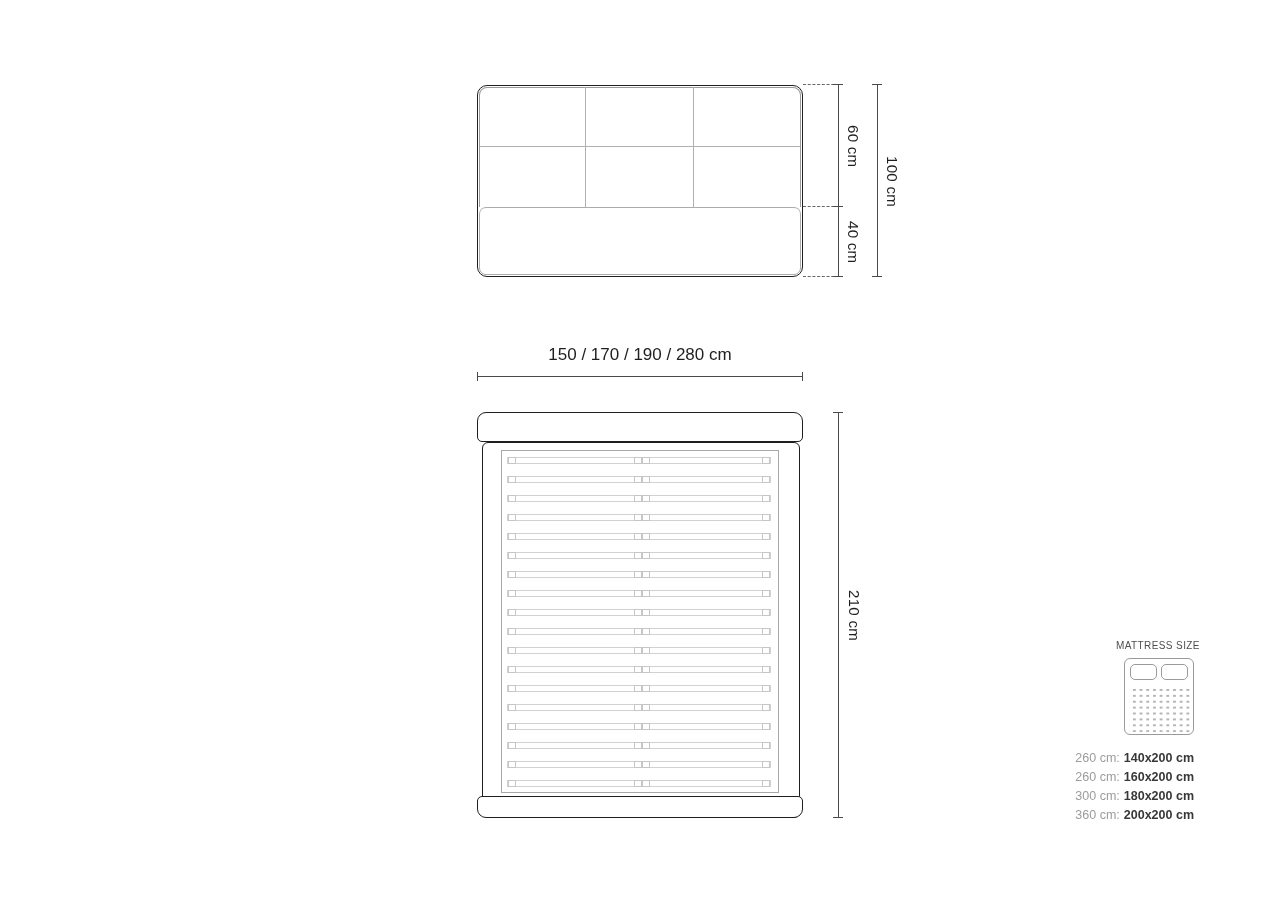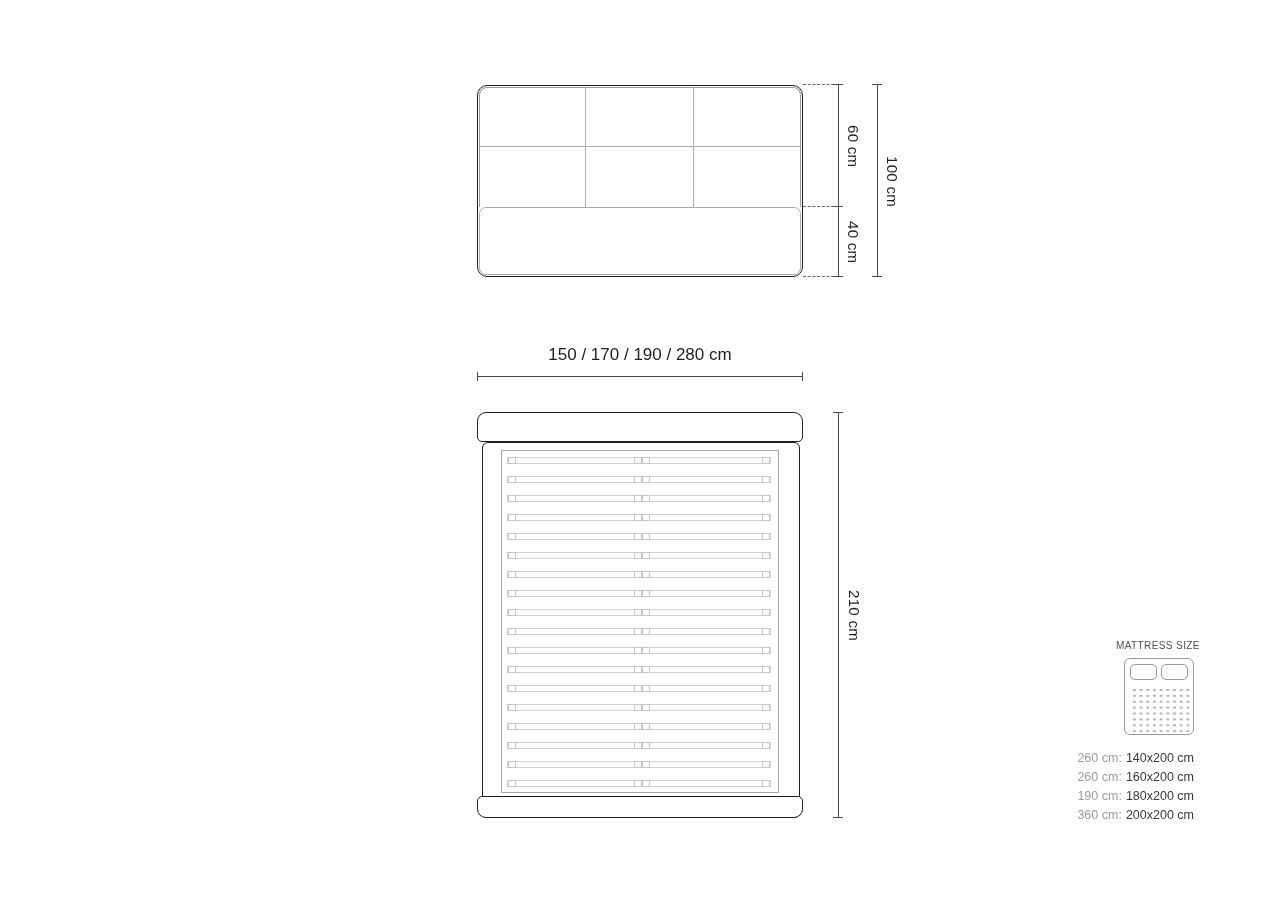--- a/index.html
+++ b/index.html
@@ -68,21 +68,21 @@
     border:1px solid #9a9a9a;border-radius:6px;background:#fff;}
   .pillow{position:absolute;box-sizing:border-box;width:27px;height:16px;
     border:1px solid #9a9a9a;border-radius:5px;top:5px;background:#fff;}
   .pillow.pl{left:5px;} .pillow.pr{left:36px;}
   .dotgrid{position:absolute;left:4px;top:26px;width:61px;height:47px;
     background-image:radial-gradient(circle,#b5b5b5 1.1px,transparent 1.3px);
     background-size:6.7px 5.9px;background-position:2px 2px;}
   .lg-rows{left:1060px;top:749px;width:134px;text-align:right;
     font-size:12.5px;line-height:19px;white-space:nowrap;}
   .lg-label{color:#9c9c9c;}
-  .lg-value{color:#383838;font-weight:normal;margin-left:4px;margin-top:24px;}
+  .lg-value{color:#383838;font-weight:bold;margin-left:4px;margin-top:24px;}
 </style>
 </head>
 <body>
 
 <div class="stage">
 
   <div class="abs hb-outer"></div>
   <div class="abs hb-upper"></div>
   <div class="abs hb-base"></div>
   <div class="abs hb-mid"></div>
@@ -233,17 +233,17 @@
 
   <div class="abs lg-title">MATTRESS SIZE</div>
   <div class="abs lg-icon">
     <div class="pillow pl"></div>
     <div class="pillow pr"></div>
     <div class="dotgrid"></div>
   </div>
   <div class="abs lg-rows">
       <div class="legend-row"><span class="lg-label">260 cm:</span><span class="lg-value">140x200 cm</span></div>
       <div class="legend-row"><span class="lg-label">260 cm:</span><span class="lg-value">160x200 cm</span></div>
-      <div class="legend-row"><span class="lg-label">190 cm:</span><span class="lg-value">180x200 cm</span></div>
+      <div class="legend-row"><span class="lg-label">300 cm:</span><span class="lg-value">180x200 cm</span></div>
       <div class="legend-row"><span class="lg-label">360 cm:</span><span class="lg-value">200x200 cm</span></div>
     </div>
 
 </div>
 
 </body></html>

